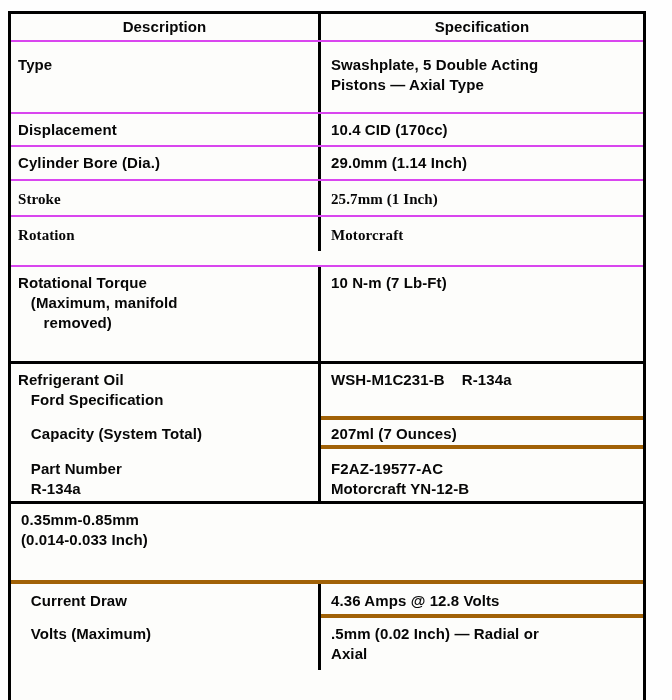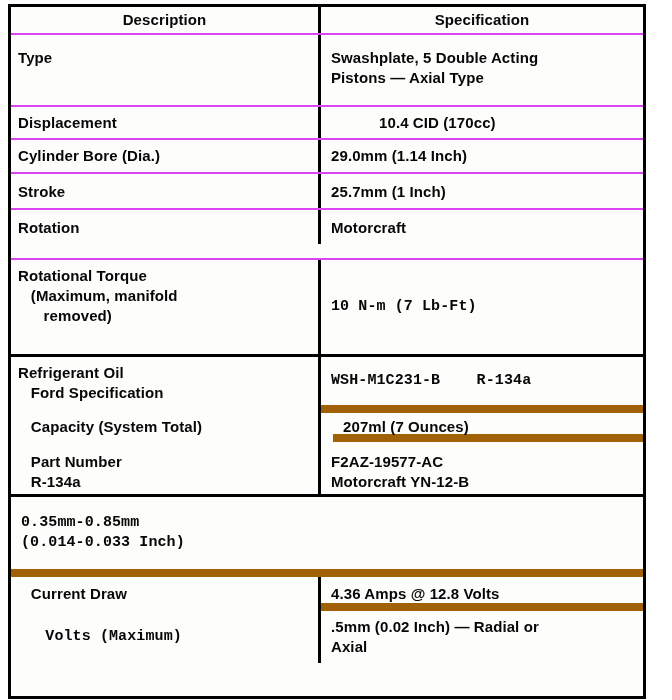--- a/index.html
+++ b/index.html
@@ -5,21 +5,21 @@
   * { margin: 0; padding: 0; box-sizing: border-box; }
   html, body { background: #ffffff; }
   body {
     width: 672px; height: 700px;
     font-family: "Liberation Sans", "DejaVu Sans", sans-serif;
     color: #070707;
     overflow: hidden;
   }
   .page {
     width: 672px; height: 700px;
-    padding: 4px 26px 0 8px;
+    padding: 11px 26px 0 8px;
     background: #fefefe;
   }
   .spec-table {
     width: 100%; height: 695px;
     border: 3px solid #000;
     background: #fdfdfb;
     font-size: 15px;
     font-weight: 700;
     line-height: 20px;
     letter-spacing: 0.1px;
@@ -32,40 +32,40 @@
   .cell.desc {
     width: 310px;
     border-right: 3px solid #000;
     padding: 6px 6px 4px 7px;
   }
   .cell.spec {
     flex: 1;
     padding: 6px 6px 4px 10px;
   }
   .cell .txt { white-space: pre-wrap; }
-  .cell.bottom { align-items: center; font-family: Liberation Mono, monospace; }
-  .cell.spec.sep { border-bottom: 8px solid #a16207; }
+  .cell.bottom { align-items: flex-start; }
+  .cell.spec.sep { border-bottom: 4px solid #a16207; }
   
   .header-row { height: 26px; }
   .header-row .cell { align-items: center; justify-content: center; padding: 0; }
   .header-row .txt { text-align: center; }
   
   .r-type { height: 72px; }
   .r-type .cell { padding-top: 13px; }
-  .r-displacement { height: 33px; gap: 48px; }
+  .r-displacement { height: 33px; }
   .r-bore { height: 34px; justify-content: center; }
   .r-stroke { height: 36px; padding: 0; }
-  .r-stroke .cell, .r-rotation .cell { padding-top: 8px; }
+  .r-stroke .cell, .r-rotation .cell { padding-top: 8px; font-family: Liberation Serif, serif; }
   .r-rotation { height: 36px; }
   .r-torque { height: 96px; margin-top: 14px; }
   .r-torque .cell.spec { padding-bottom: 7px; }
   
   .sr-oil-1 { height: 56px; }
   .sr-oil-1 .cell.spec { padding-bottom: 7px; }
-  .sr-oil-2 { height: 29px; gap: 12px; }
+  .sr-oil-2 { height: 29px; }
   .sr-oil-2 .cell { padding-top: 4px; }
   .sr-oil-3 { height: 61px; }
   .sr-oil-3 .cell { padding-top: 10px; }
   .sr-oil-4 { height: 52px; }
   .sr-oil-4 .cell { padding-top: 10px; }
   
   .sr-cl-1 { height: 80px; }
   .sr-cl-1 .cell.spec { padding-bottom: 7px; }
   .sr-cl-2 { height: 34px; }
   .sr-cl-2 .cell { padding-top: 7px; }

